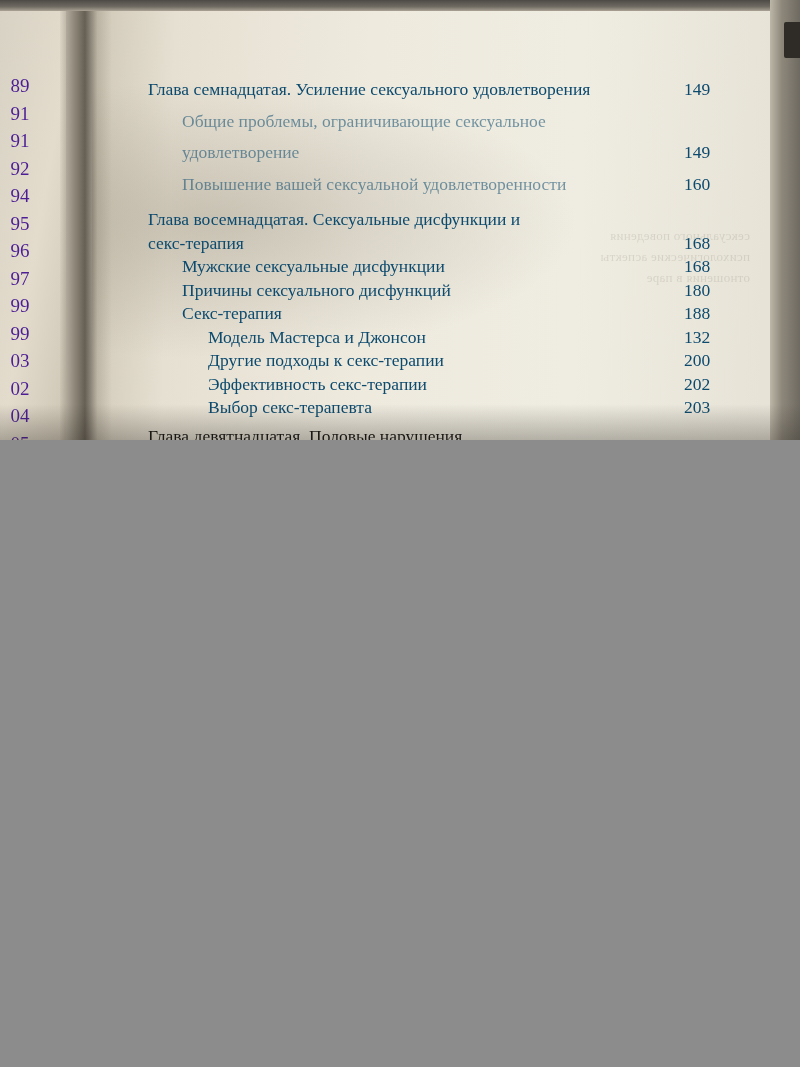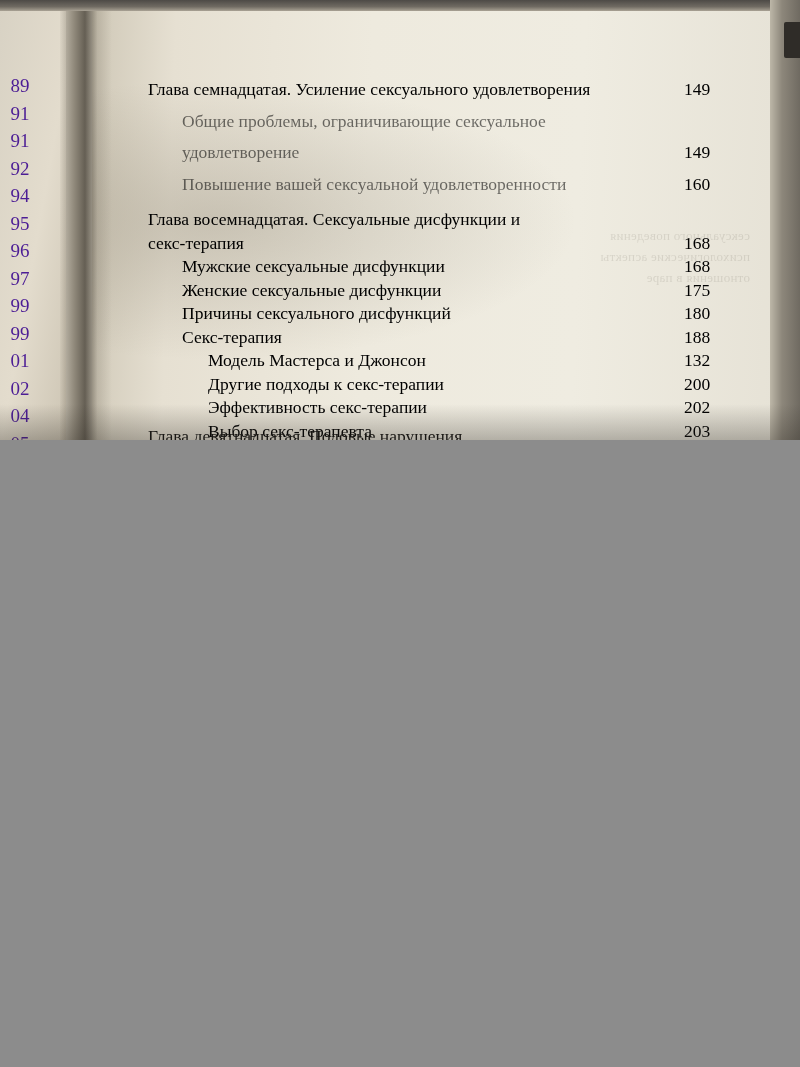--- a/index.html
+++ b/index.html
@@ -136,21 +136,21 @@
     line-height: 27.5px;
   }
   .left-numbers div { white-space: nowrap; }
 
   
   .toc {
     position: absolute;
     left: 148px;
     top: 78px;
     width: 570px;
-    color: #000000;
+    color: #0c4a6e;
     font-size: 17.5px;
     line-height: 23.5px;
   }
   .row {
     display: flex;
     align-items: baseline;
     white-space: nowrap;
   }
   .row .txt { flex: 0 1 auto; }
   .row .fill { flex: 1 1 auto; }
@@ -196,21 +196,21 @@
     <div>89</div>
     <div>91</div>
     <div>91</div>
     <div>92</div>
     <div>94</div>
     <div>95</div>
     <div>96</div>
     <div>97</div>
     <div>99</div>
     <div>99</div>
-    <div>01</div>
+    <div>03</div>
     <div>02</div>
     <div>04</div>
     <div>05</div>
 
   </div>
 
   <div class="toc">
 
     <div class="row ind-0">
       <span class="txt">Глава семнадцатая. Усиление сексуального удовлетворения</span>
@@ -249,25 +249,20 @@
       <span class="fill"></span>
       <span class="pg">168</span>
     </div>
 
     <div class="row ind-1">
       <span class="txt">Мужские сексуальные дисфункции</span>
       <span class="fill"></span>
       <span class="pg">168</span>
     </div>
 
-    <div class="row ind-1">
-      <span class="txt">Женские сексуальные дисфункции</span>
-      <span class="fill"></span>
-      <span class="pg">175</span>
-    </div>
 
     <div class="row ind-1">
       <span class="txt">Причины сексуального дисфункций</span>
       <span class="fill"></span>
       <span class="pg">180</span>
     </div>
 
 
     <div class="row ind-1">
       <span class="txt">Секс-терапия</span>

